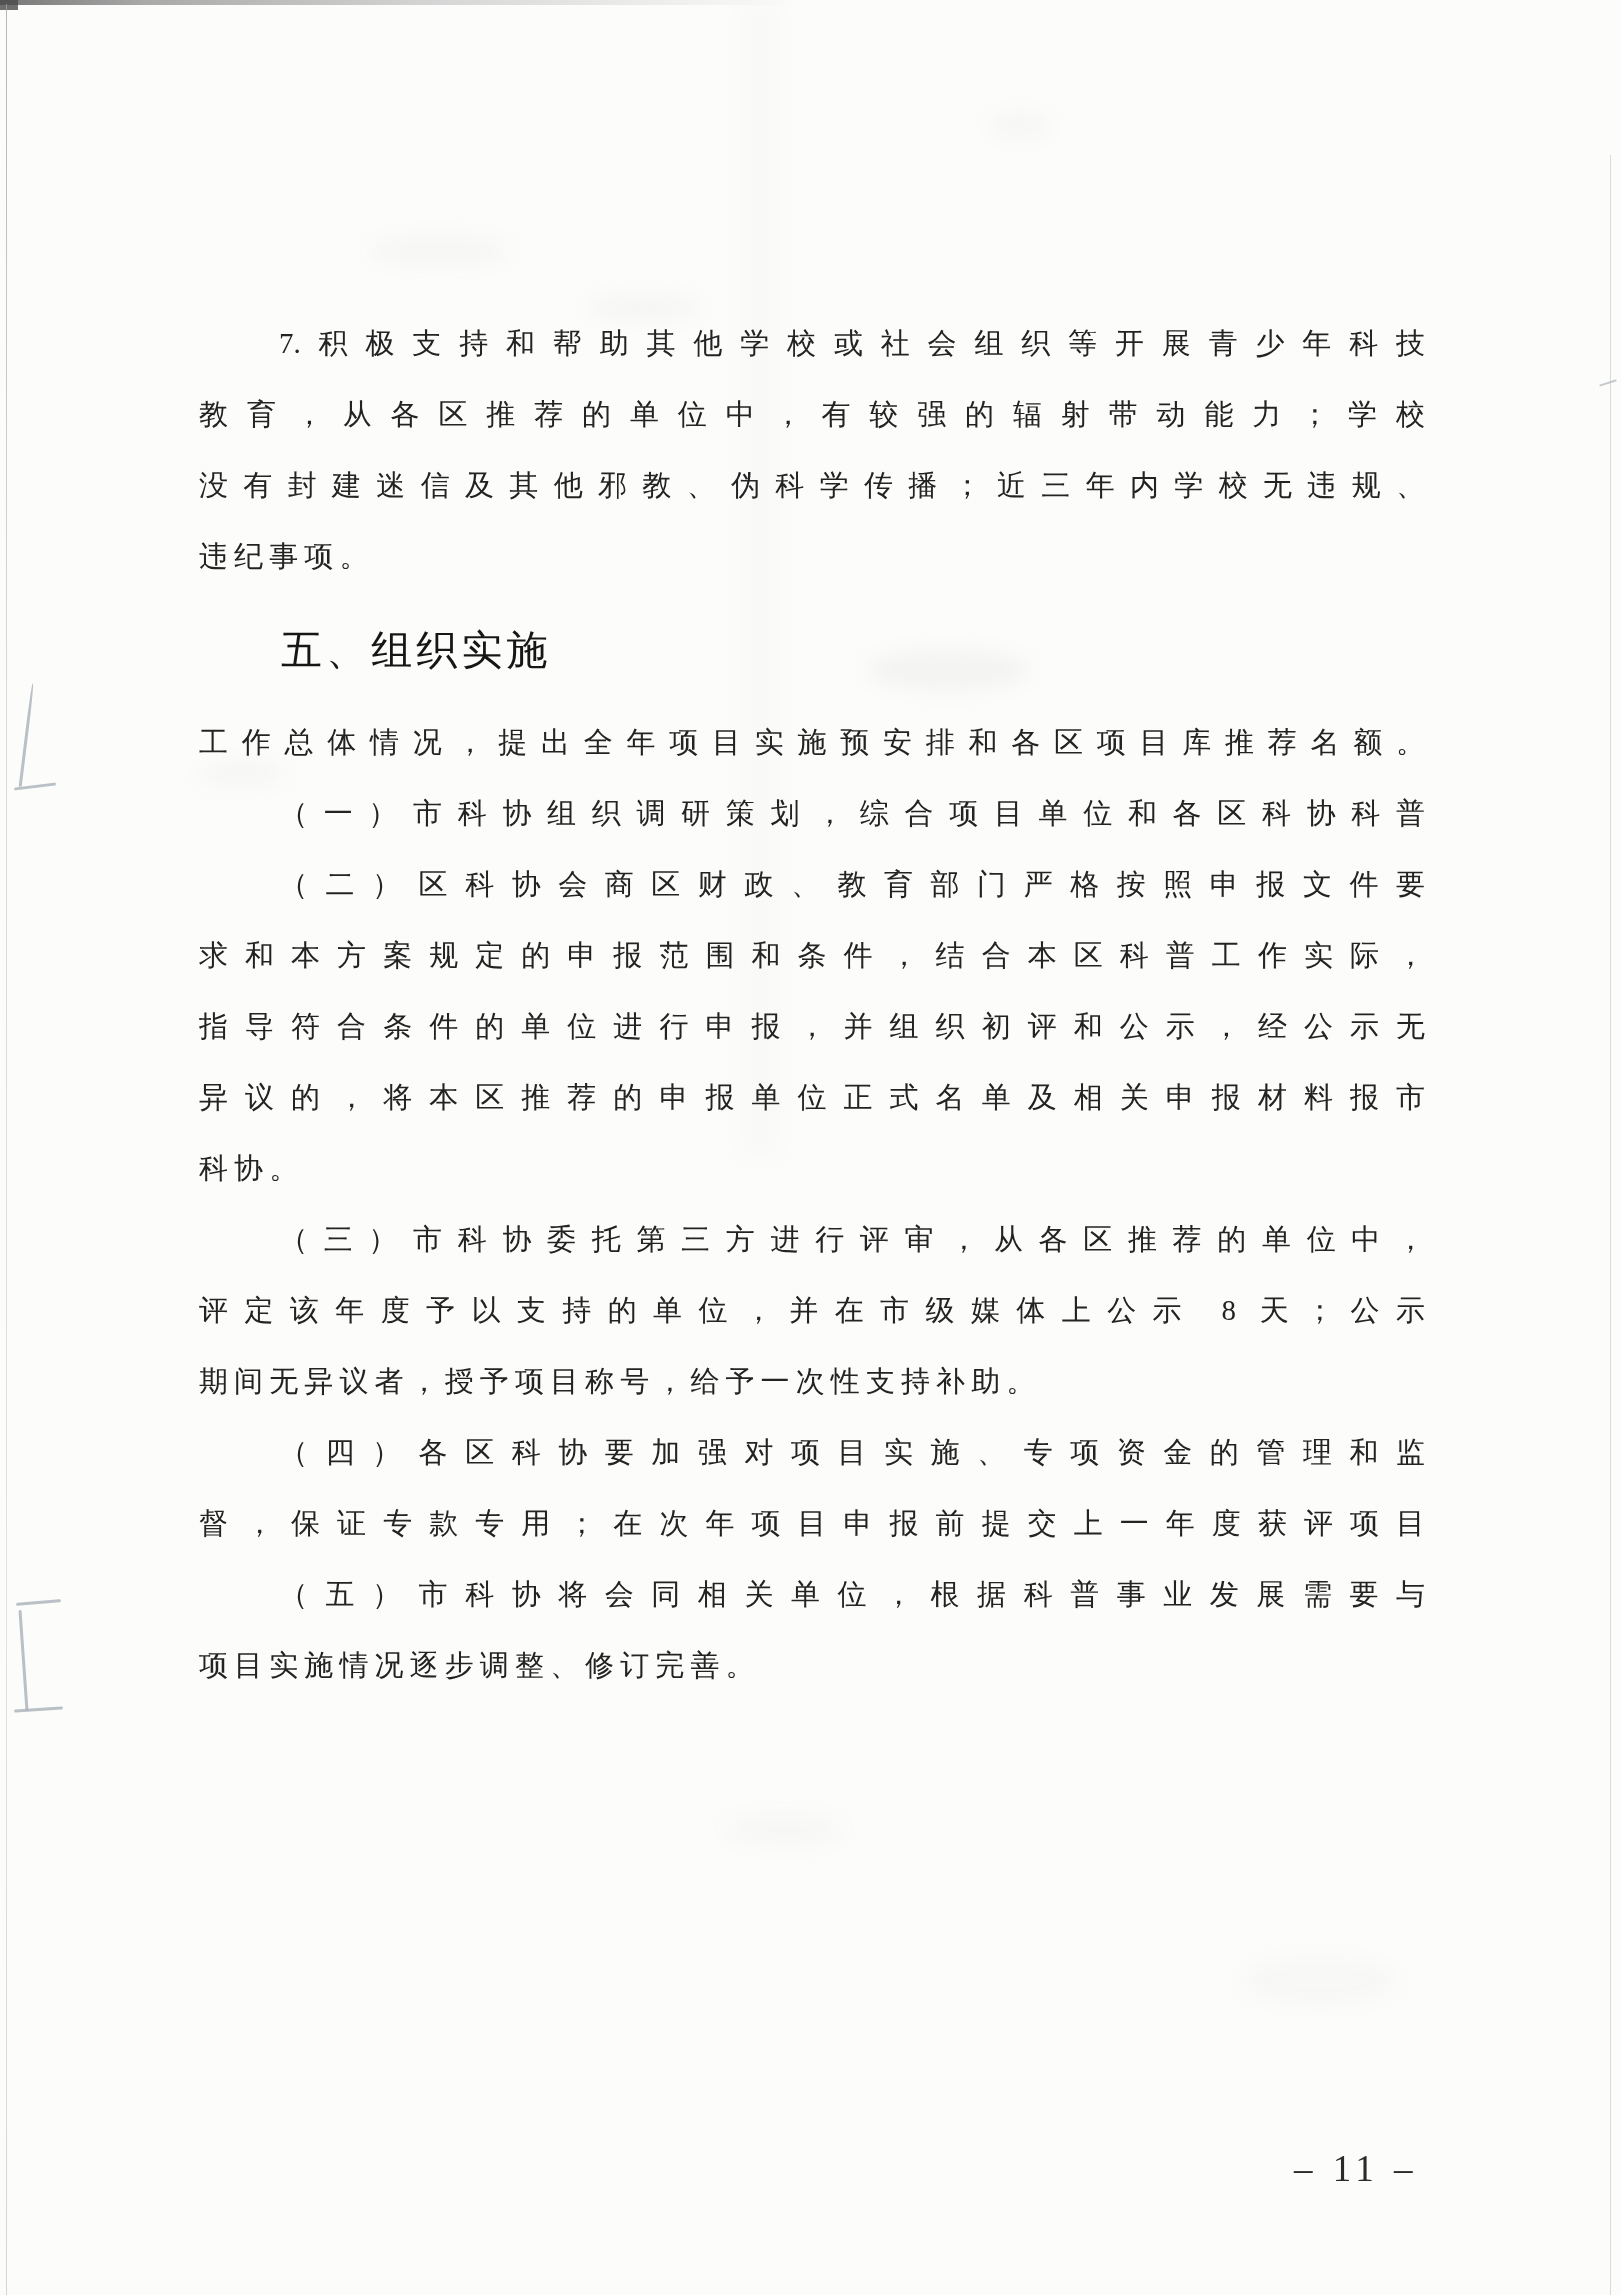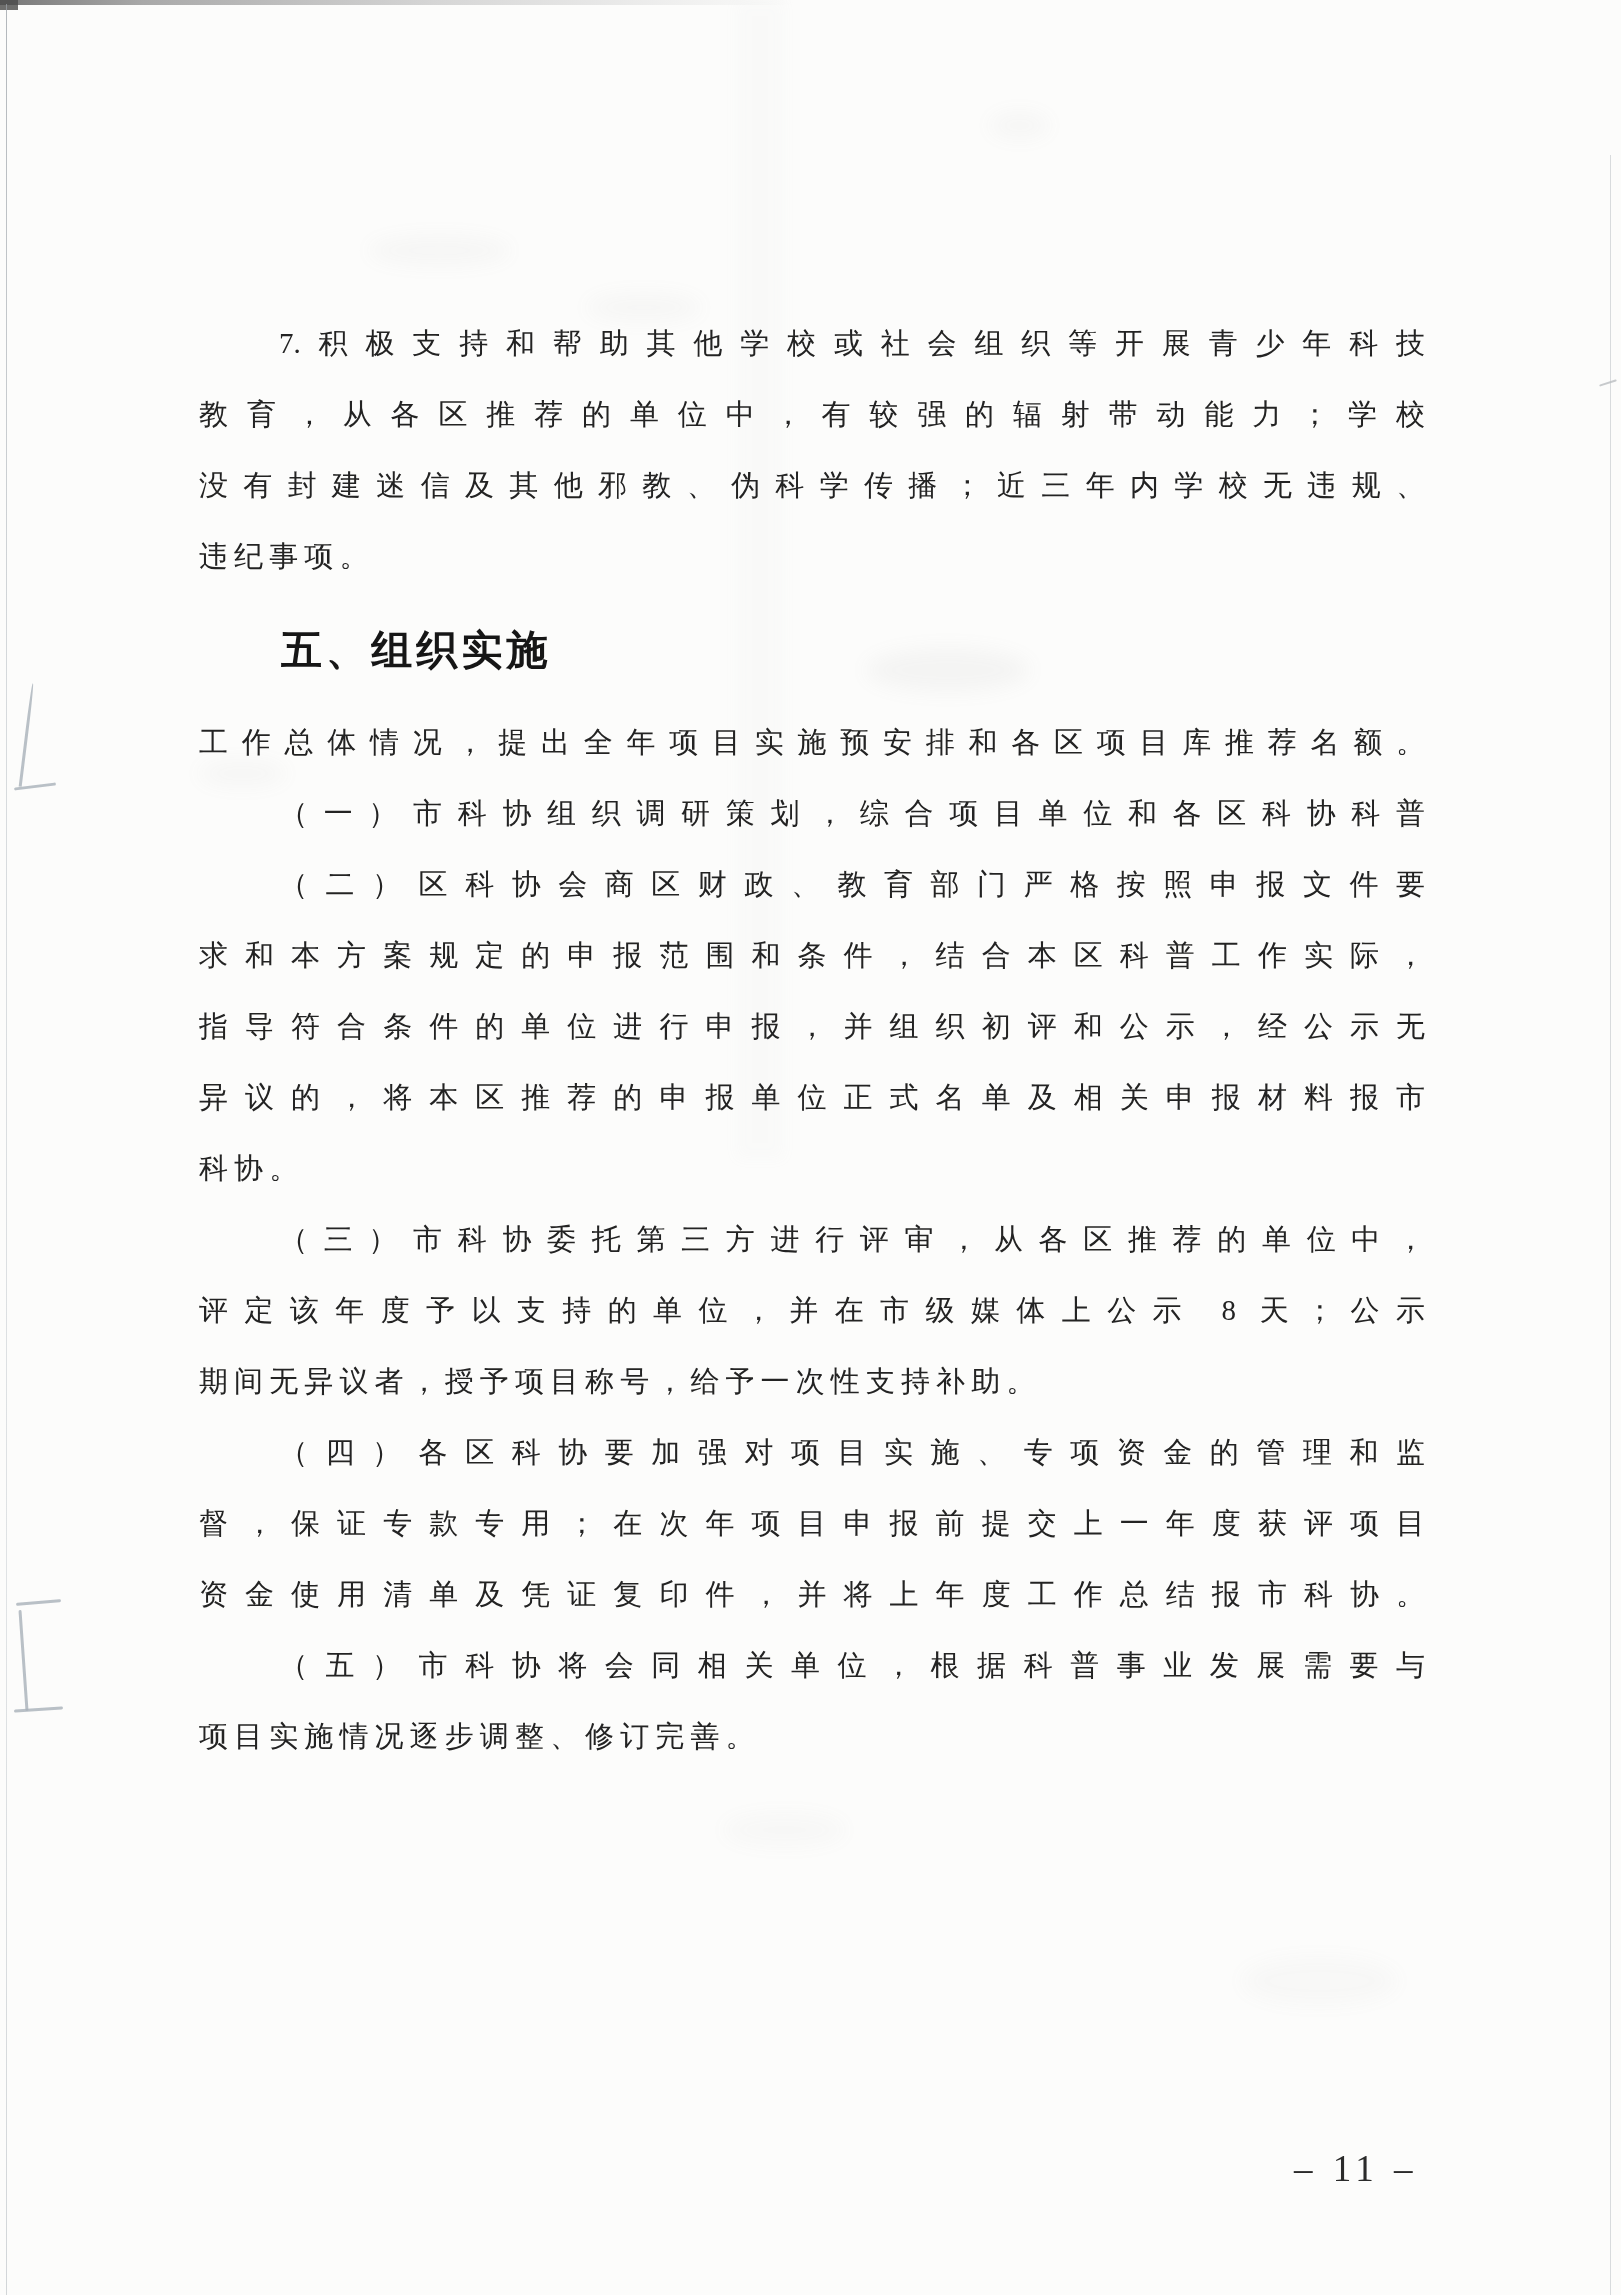--- a/index.html
+++ b/index.html
@@ -85,21 +85,21 @@
     text-align-last: justify;
   }
   .line.short {
     letter-spacing: 6.1px;
   }
   .line.indent {
     padding-left: 80px;
   }
   .heading-line {
     font-family: "Liberation Sans", "DejaVu Sans", sans-serif;
-    font-weight: 700;
+    font-weight: 400;
     font-size: 41px;
     color: #161616;
     letter-spacing: 4.1px;
     height: 71px;
     line-height: 71px;
     margin: 23px 0 20.5px 0;
     padding-left: 82px;
     white-space: nowrap;
   }
 
@@ -152,20 +152,19 @@
       <div class="line justify indent">（二）区科协会商区财政、教育部门严格按照申报文件要</div>
       <div class="line justify">求和本方案规定的申报范围和条件，结合本区科普工作实际，</div>
       <div class="line justify">指导符合条件的单位进行申报，并组织初评和公示，经公示无</div>
       <div class="line justify">异议的，将本区推荐的申报单位正式名单及相关申报材料报市</div>
       <div class="line short">科协。</div>
       <div class="line justify indent">（三）市科协委托第三方进行评审，从各区推荐的单位中，</div>
       <div class="line justify">评定该年度予以支持的单位，并在市级媒体上公示 8 天；公示</div>
       <div class="line short">期间无异议者，授予项目称号，给予一次性支持补助。</div>
       <div class="line justify indent">（四）各区科协要加强对项目实施、专项资金的管理和监</div>
       <div class="line justify">督，保证专款专用；在次年项目申报前提交上一年度获评项目</div>
-      <div class="line justify">资金使用清单及凭证复印件，并将上年度工作总结报市科协。</div>
       <div class="line justify indent">（五）市科协将会同相关单位，根据科普事业发展需要与</div>
       <div class="line short">项目实施情况逐步调整、修订完善。</div>
     </main>
 
   <div class="page-number">– 11 –</div>
 </div>
 
 
 </body></html>

